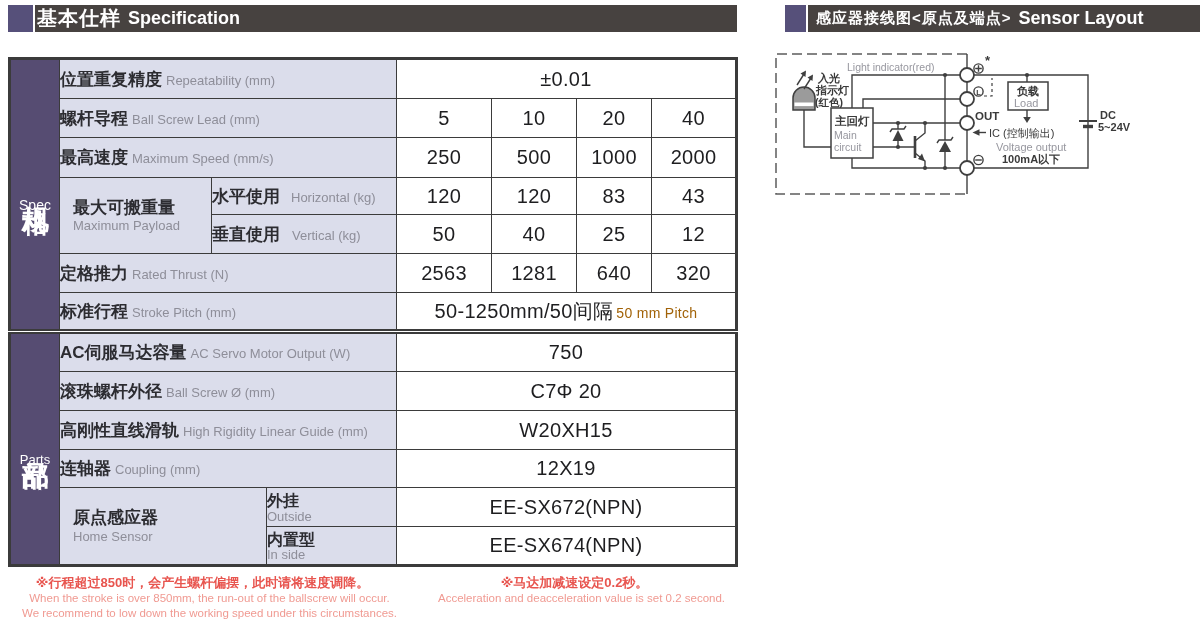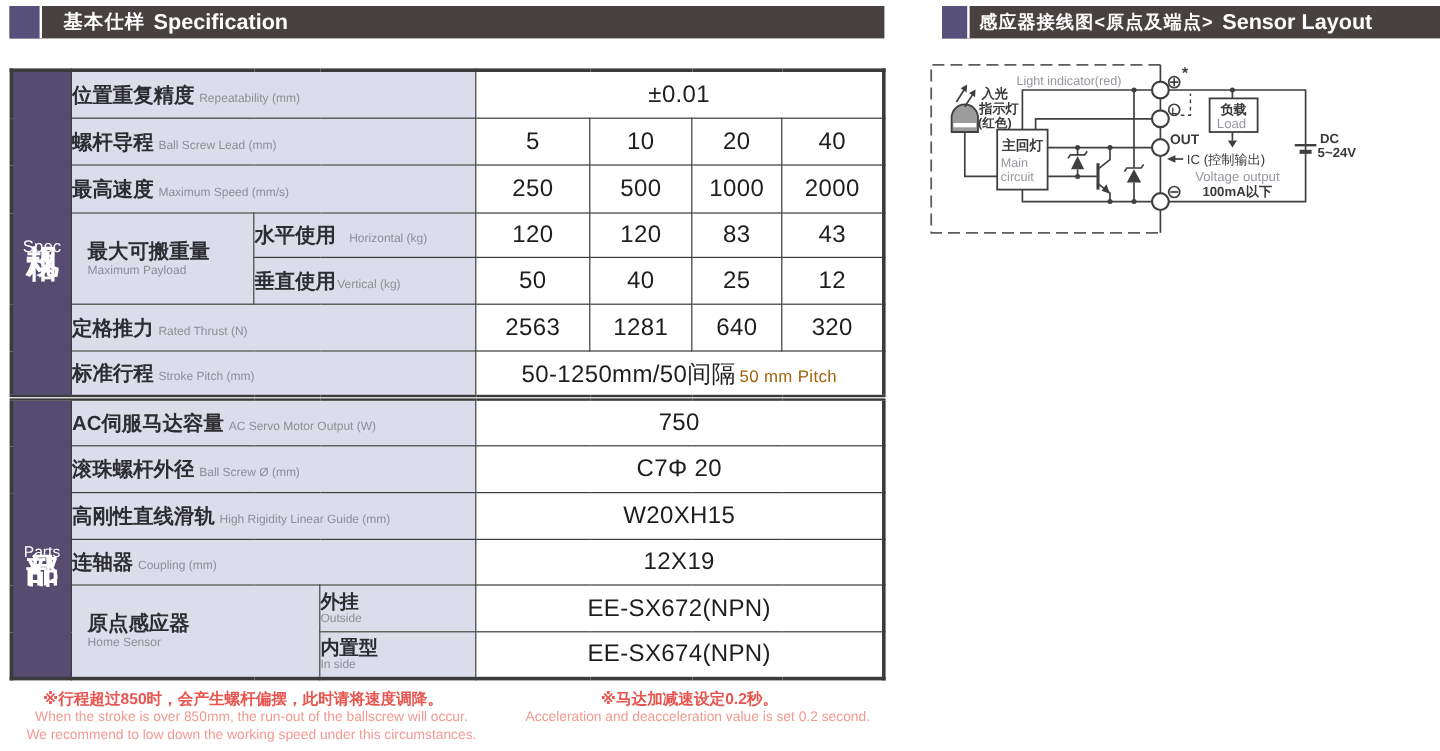--- a/index.html
+++ b/index.html
@@ -2,37 +2,37 @@
 <html><head>
 <meta charset="utf-8">
 <style>
   html,body{margin:0;padding:0;}
   body{width:1200px;height:626px;position:relative;background:#ffffff;overflow:hidden;
        font-family:"Liberation Sans","DejaVu Sans",sans-serif;}
 
   
   .hdr{position:absolute;top:5px;height:27px;background:#474240;display:flex;align-items:center;}
   .hdr .sq{width:25px;height:27px;background:#56507a;border-right:2px solid #ffffff;flex:0 0 auto;}
-  .hdr-zh{color:#ffffff;font-size:16px;font-weight:bold;letter-spacing:1px;margin-left:18px;white-space:nowrap;}
+  .hdr-zh{color:#ffffff;font-size:20px;font-weight:bold;letter-spacing:1px;margin-left:2px;white-space:nowrap;}
   .hdr-en{color:#ffffff;font-size:18px;font-weight:bold;margin-left:7px;white-space:nowrap;}
 
   
   table.spec{position:absolute;left:8px;top:57px;border-collapse:collapse;table-layout:fixed;
              border:3px solid #3b3b3b;}
   table.spec td{border:1.5px solid #3b3b3b;padding:0;overflow:hidden;}
   tr.sect td{border-top:5px double #3b3b3b;}
 
   td.side{background:#564c72;text-align:center;vertical-align:middle;}
   .side-zh{writing-mode:vertical-rl;text-orientation:upright;color:#ffffff;font-size:27px;
            font-weight:bold;line-height:1.0;letter-spacing:3px;margin:0 auto;display:inline-block;}
   .side-en{color:#ffffff;font-size:14px;margin-top:3px;}
 
   td.lab{background:#dbddeb;vertical-align:middle;padding-left:9px;}
   .lz{font-size:17px;font-weight:600;color:#2c2c31;white-space:nowrap;}
-  .le{font-size:10px;color:#8e8e99;margin-left:4px;white-space:nowrap;}
+  .le{font-size:13px;color:#8e8e99;margin-left:4px;white-space:nowrap;}
   td.lab.stack .lz,td.lab.stack .le{display:block;margin-left:13px;line-height:1.25;}
   td.lab.stack2 .lz{display:block;font-size:16px;line-height:1.05;margin-top:2px;}
   td.lab.stack2 .le{display:block;margin-left:0;line-height:1.0;}
 
   td.v{background:#ffffff;text-align:center;vertical-align:middle;font-size:20px;color:#1e1e20;
        font-weight:500;letter-spacing:0.3px;}
   td.v .sub{font-size:14px;color:#a16207;font-weight:normal;margin-left:3px;}
 
   
   .note{position:absolute;top:574px;text-align:center;}
@@ -115,21 +115,21 @@
     <td colspan="2" class="lab">
       <span class="lz">水平使用</span><span class="le" style="margin-left:11px">Horizontal (kg)</span>
     </td>
     <td class="v">120</td>
     <td class="v">120</td>
     <td class="v">83</td>
     <td class="v">43</td>
   </tr>
   <tr style="height:39px">
     <td colspan="2" class="lab">
-      <span class="lz">垂直使用</span><span class="le" style="margin-left:1px">Vertical (kg)</span>
+      <span class="lz">垂直使用</span><span class="le" style="margin-left:12px">Vertical (kg)</span>
     </td>
     <td class="v">50</td>
     <td class="v">40</td>
     <td class="v">25</td>
     <td class="v">12</td>
   </tr>
   <tr style="height:39px">
     <td colspan="3" class="lab">
       <span class="lz">定格推力</span><span class="le">Rated Thrust (N)</span>
     </td>

